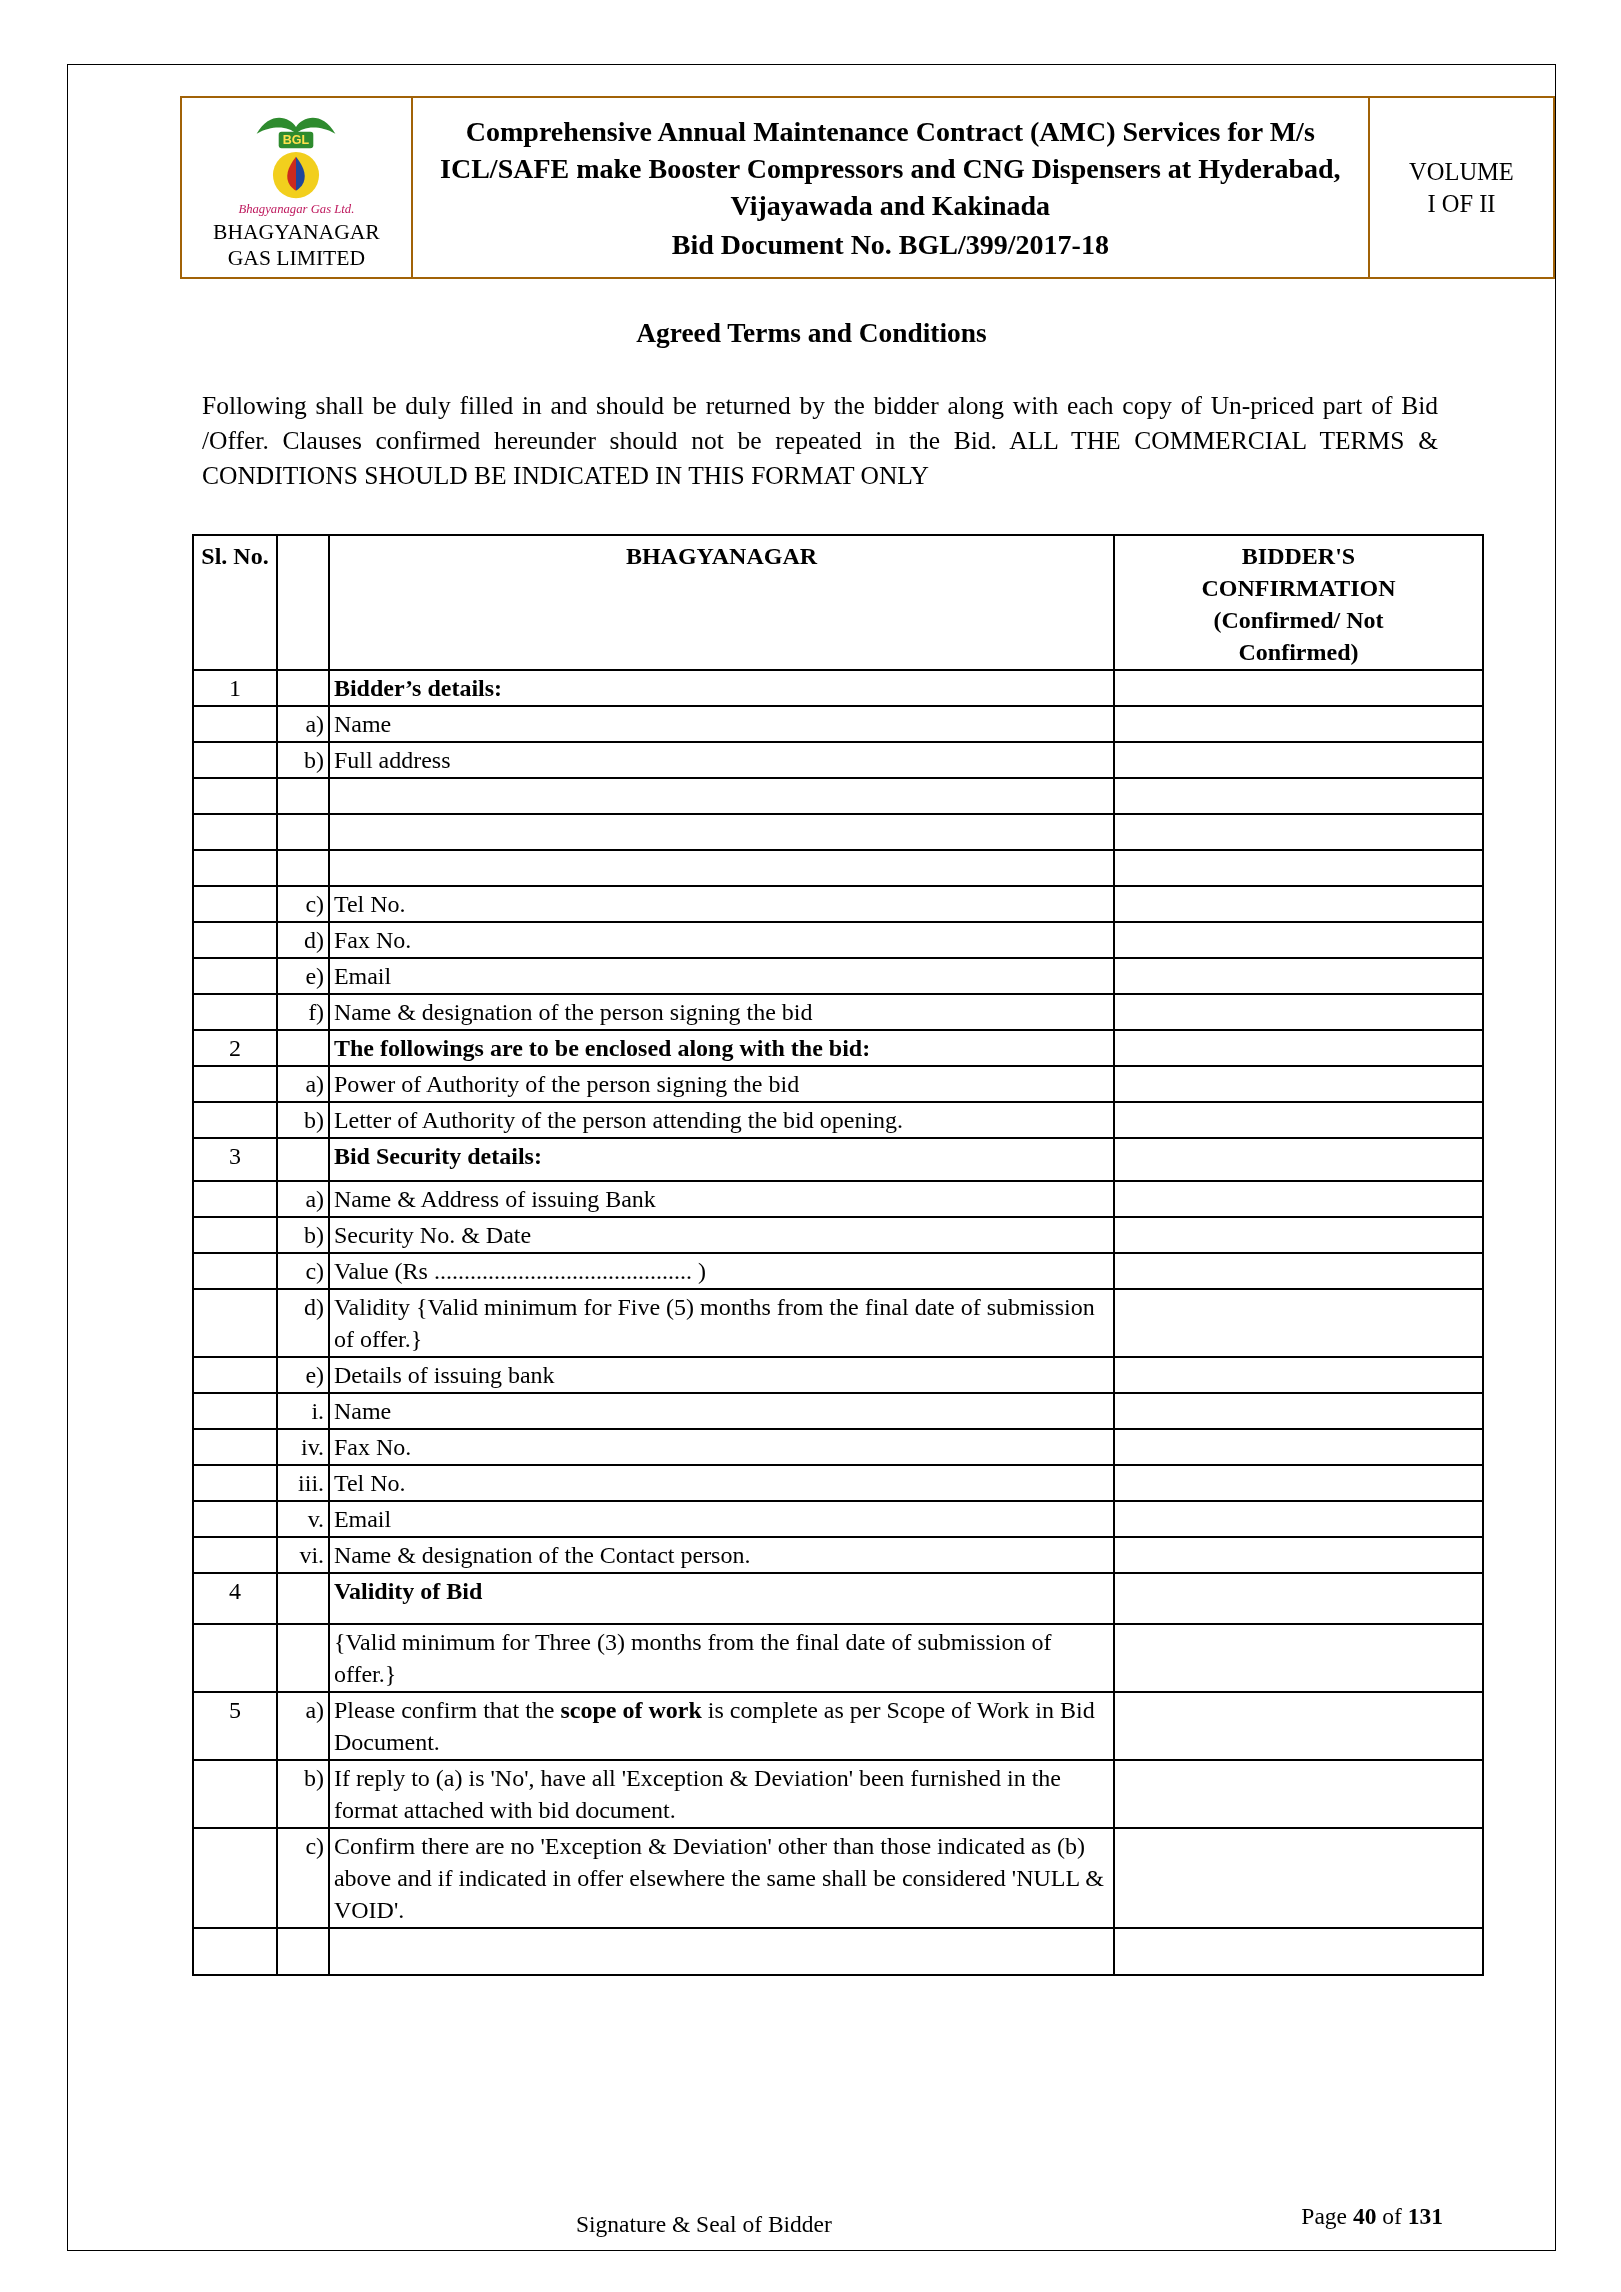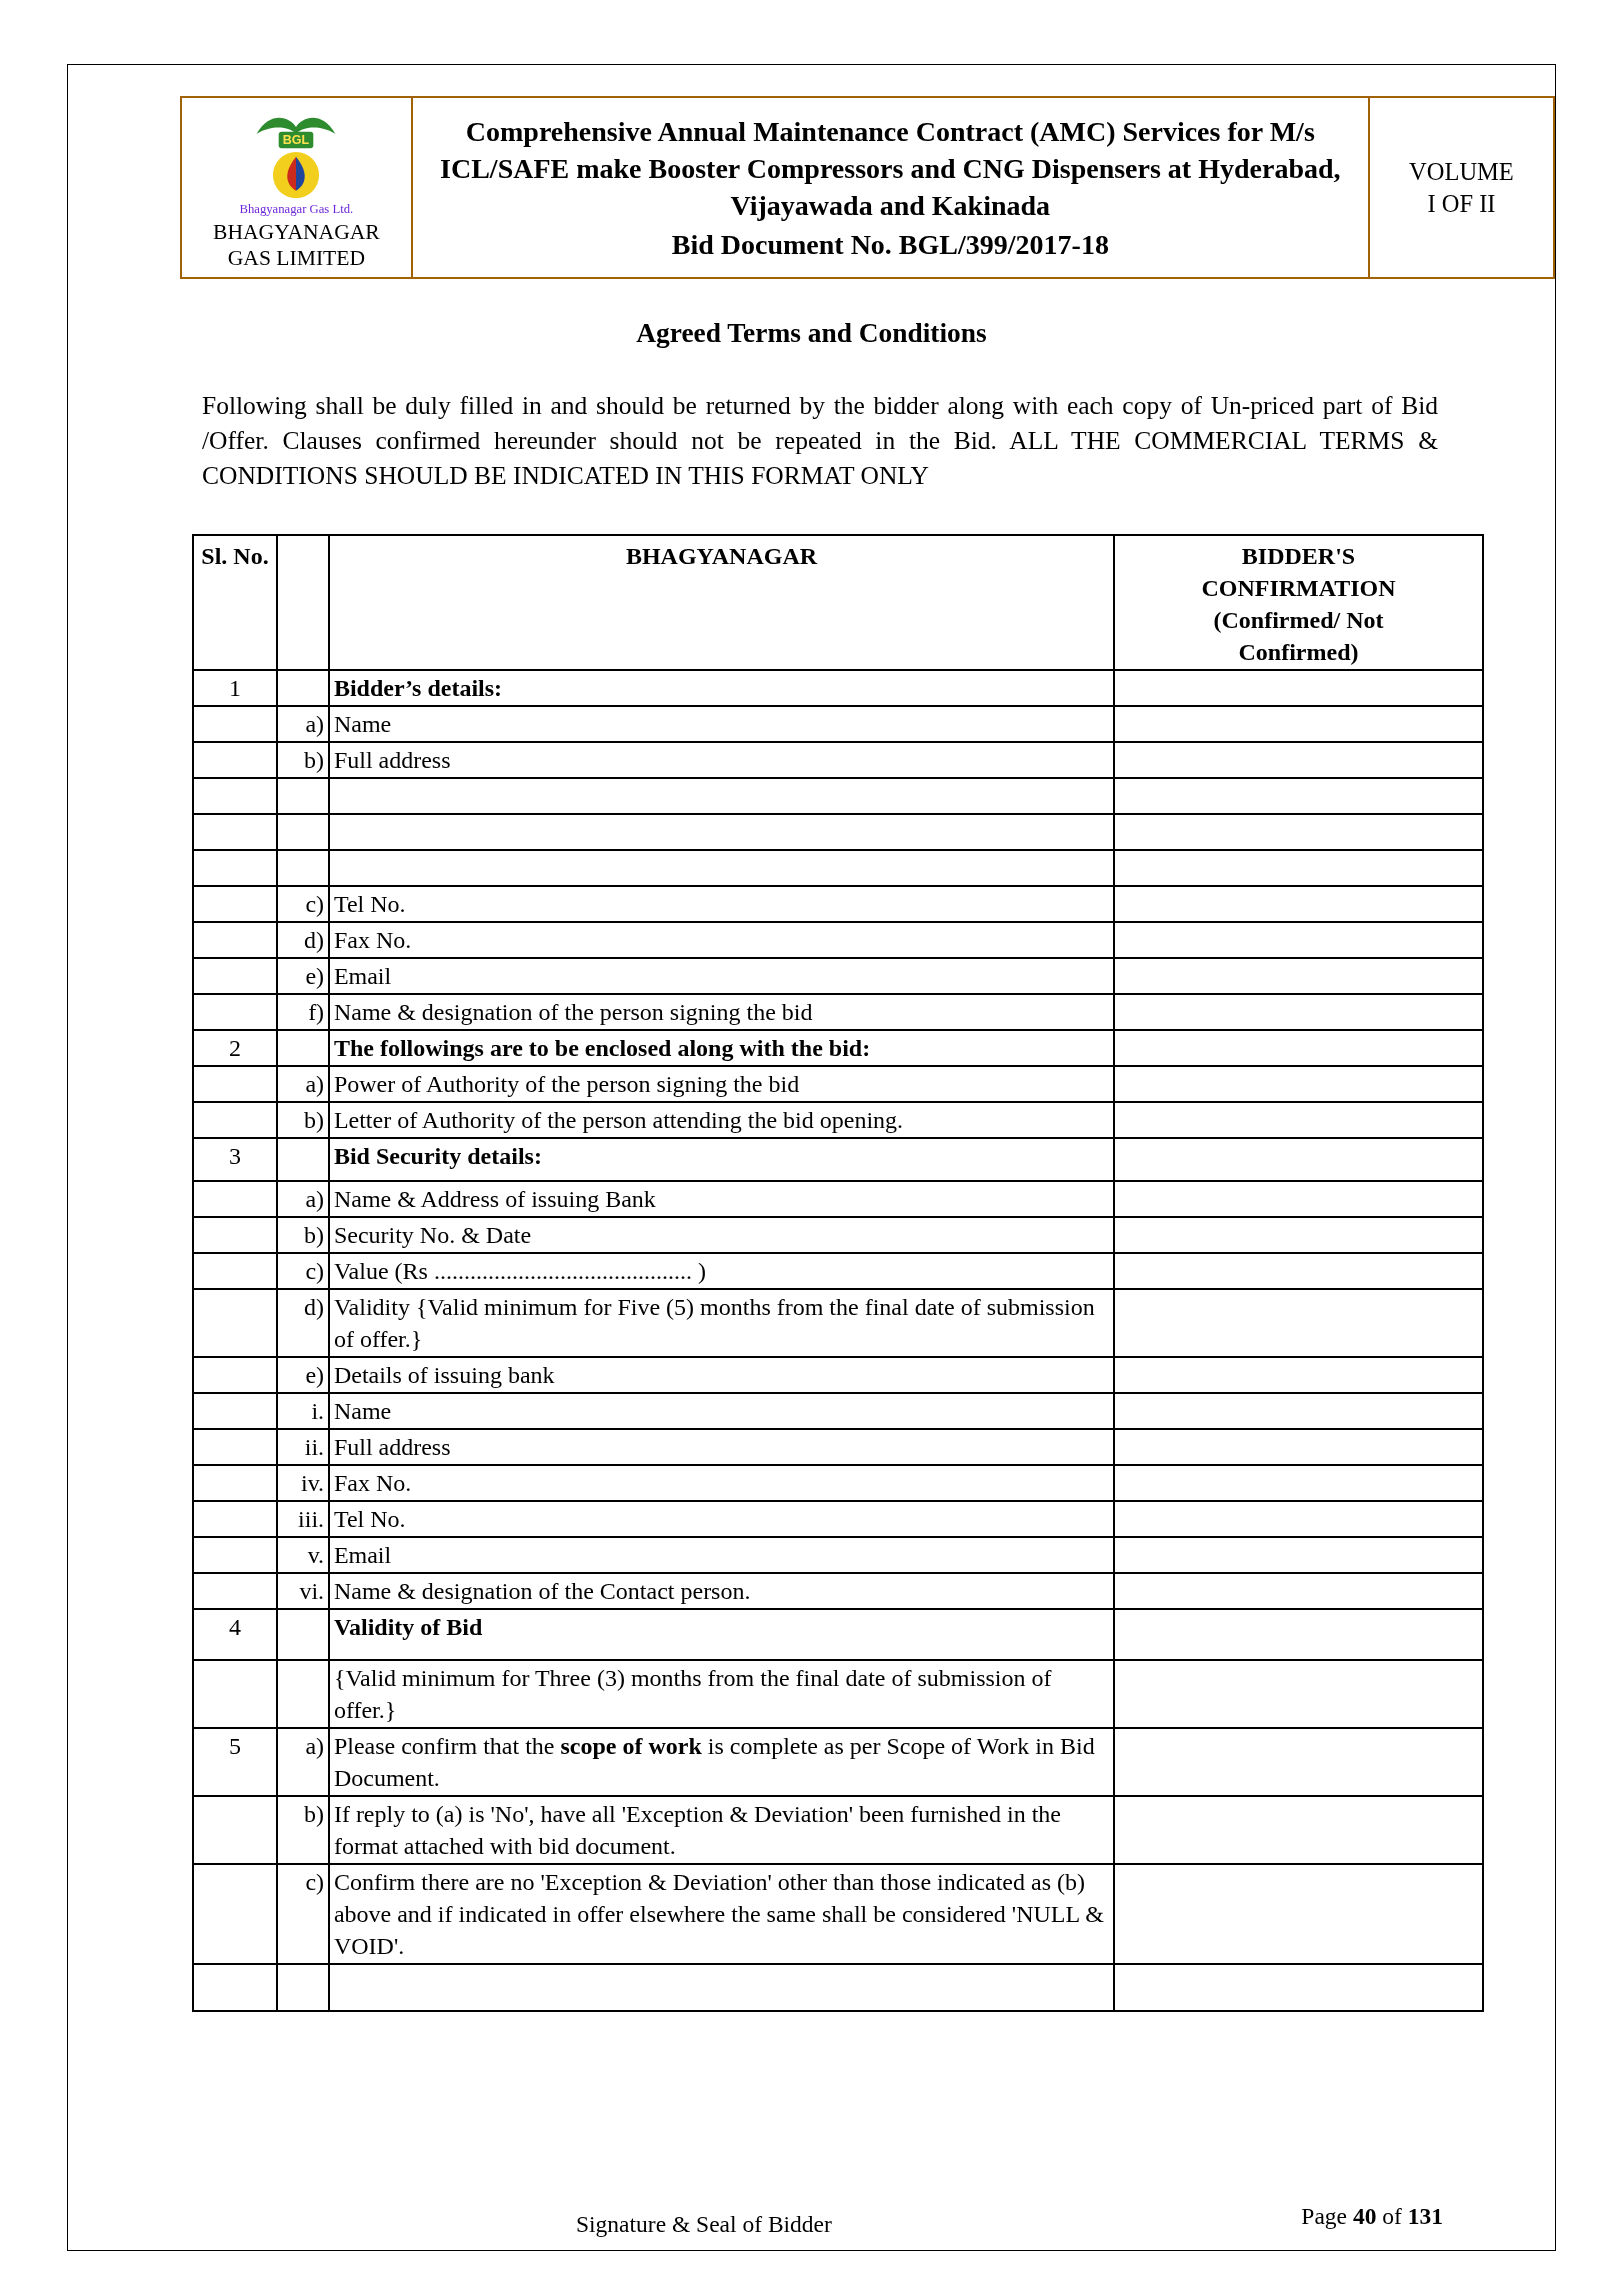--- a/index.html
+++ b/index.html
@@ -97,21 +97,21 @@
           <tr>
         <td class="logo-cell">
           <svg class="logo-svg" width="106" height="98" viewBox="0 0 110 102">
             <path d="M14,31 C28,7 48,13 55,24 C62,13 82,7 96,31 C78,21 62,24 55,31 C48,24 32,21 14,31 Z" fill="#2e8b2e"></path>
             <rect x="37" y="29" width="36" height="17" rx="3" fill="#2e8b2e"></rect>
             <text x="55" y="42" font-size="13" font-weight="bold" fill="#ffe14d" text-anchor="middle" font-family="'Liberation Sans',sans-serif">BGL</text>
             <circle cx="55" cy="74" r="24" fill="#f2cf1d"></circle>
             <path d="M55,55 C46,66 43,77 49,85 C52,88 54,90 55,90 Z" fill="#cc2a1d"></path>
             <path d="M55,55 C64,66 67,77 61,85 C58,88 56,90 55,90 Z" fill="#20469b"></path>
           </svg>
-          <div class="logo-tagline" style="color:#6d28d9;">Bhagyanagar Gas Ltd.</div>
+          <div class="logo-tagline" style="color:#be185d;font-style:italic;">Bhagyanagar Gas Ltd.</div>
           <div class="company-name">
             <div>BHAGYANAGAR</div>
             <div>GAS LIMITED</div>
           </div>
         </td>
         <td class="title-cell">
           <div class="doc-title">Comprehensive Annual Maintenance Contract (AMC) Services for M/s ICL/SAFE make Booster Compressors and CNG Dispensers at Hyderabad, Vijayawada and Kakinada</div>
           <div class="bid-doc-no">Bid Document No. BGL/399/2017-18</div>
         </td>
         <td class="volume-cell">
@@ -259,26 +259,20 @@
             <td class="col-conf">&nbsp;</td>
           </tr>
           <tr>
             <td class="col-sl">&nbsp;</td>
             <td class="col-num">i.</td>
             <td class="col-desc">Name</td>
             <td class="col-conf">&nbsp;</td>
           </tr>
           <tr>
             <td class="col-sl">&nbsp;</td>
-            <td class="col-num">ii.</td>
-            <td class="col-desc">Full address</td>
-            <td class="col-conf">&nbsp;</td>
-          </tr>
-          <tr>
-            <td class="col-sl">&nbsp;</td>
             <td class="col-num">iv.</td>
             <td class="col-desc">Fax No.</td>
             <td class="col-conf">&nbsp;</td>
           </tr>
           <tr>
             <td class="col-sl">&nbsp;</td>
             <td class="col-num">iii.</td>
             <td class="col-desc">Tel No.</td>
             <td class="col-conf">&nbsp;</td>
           </tr>

